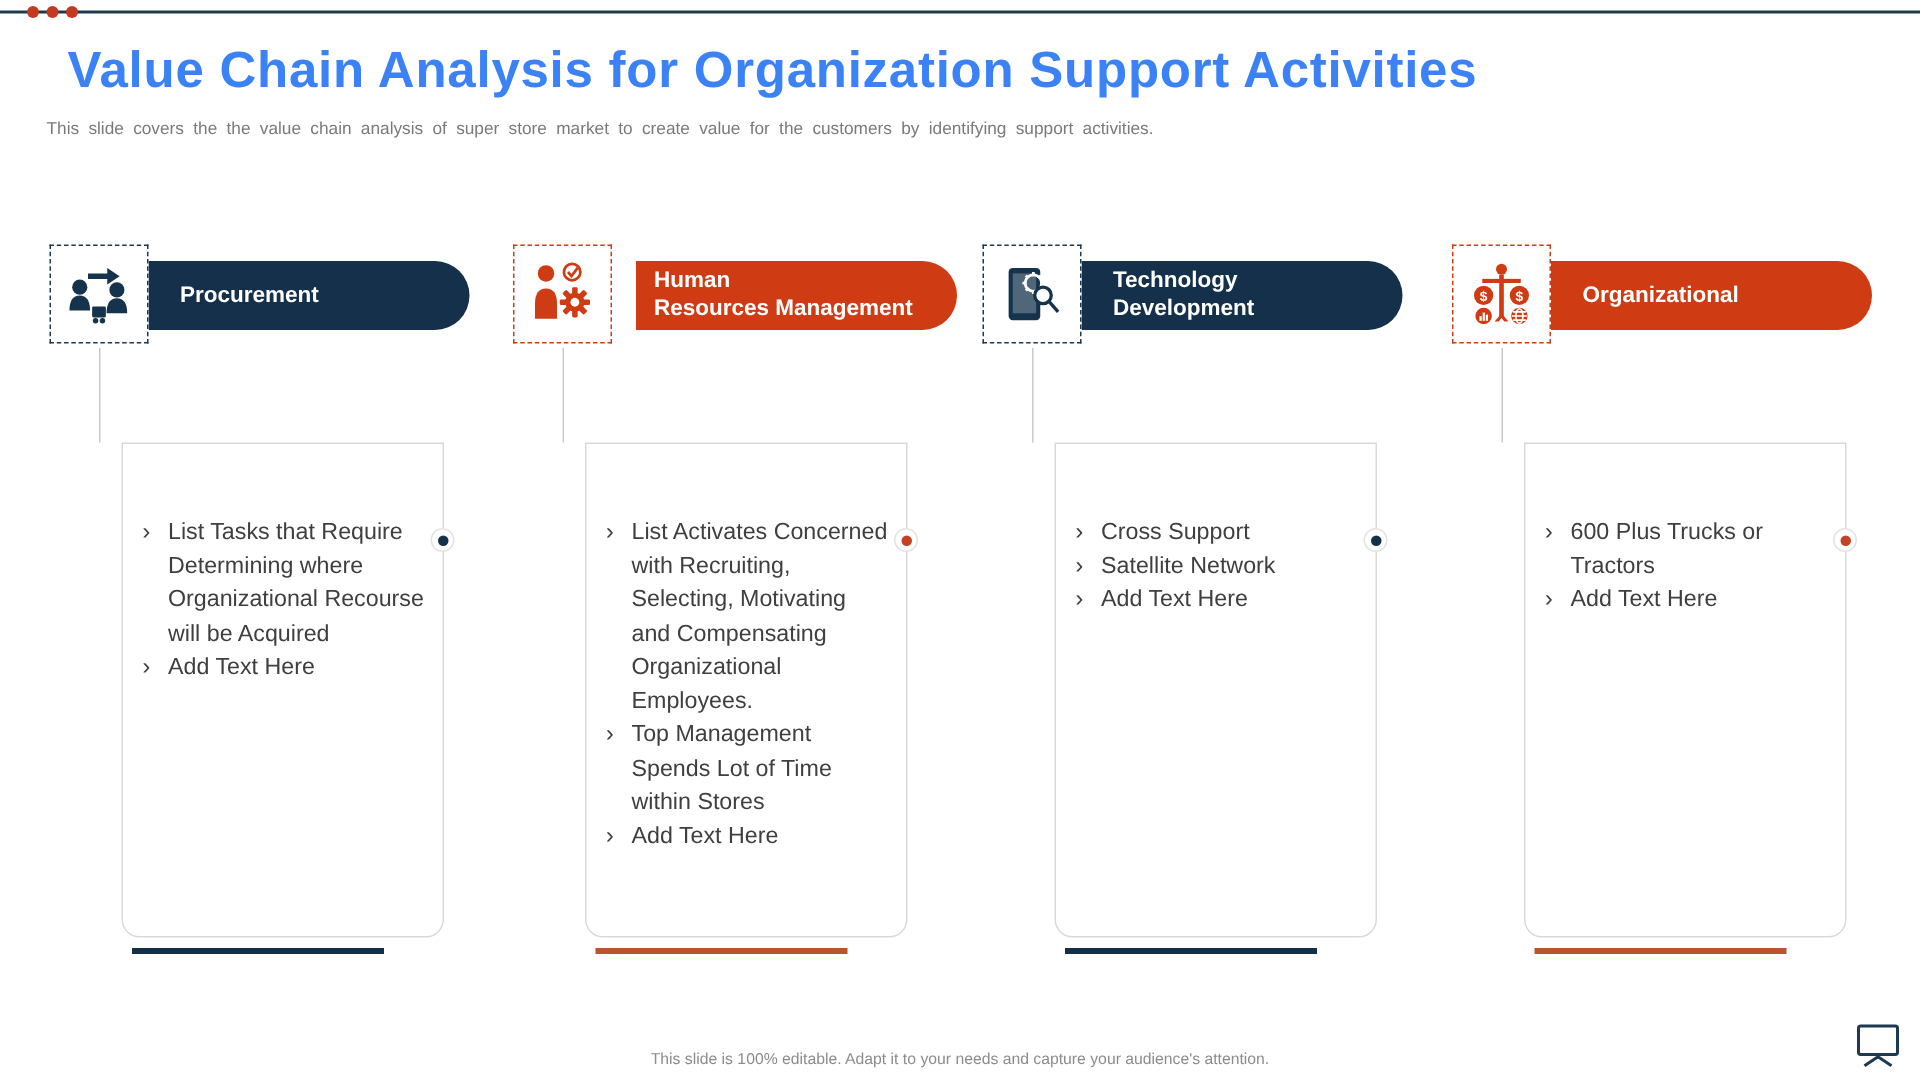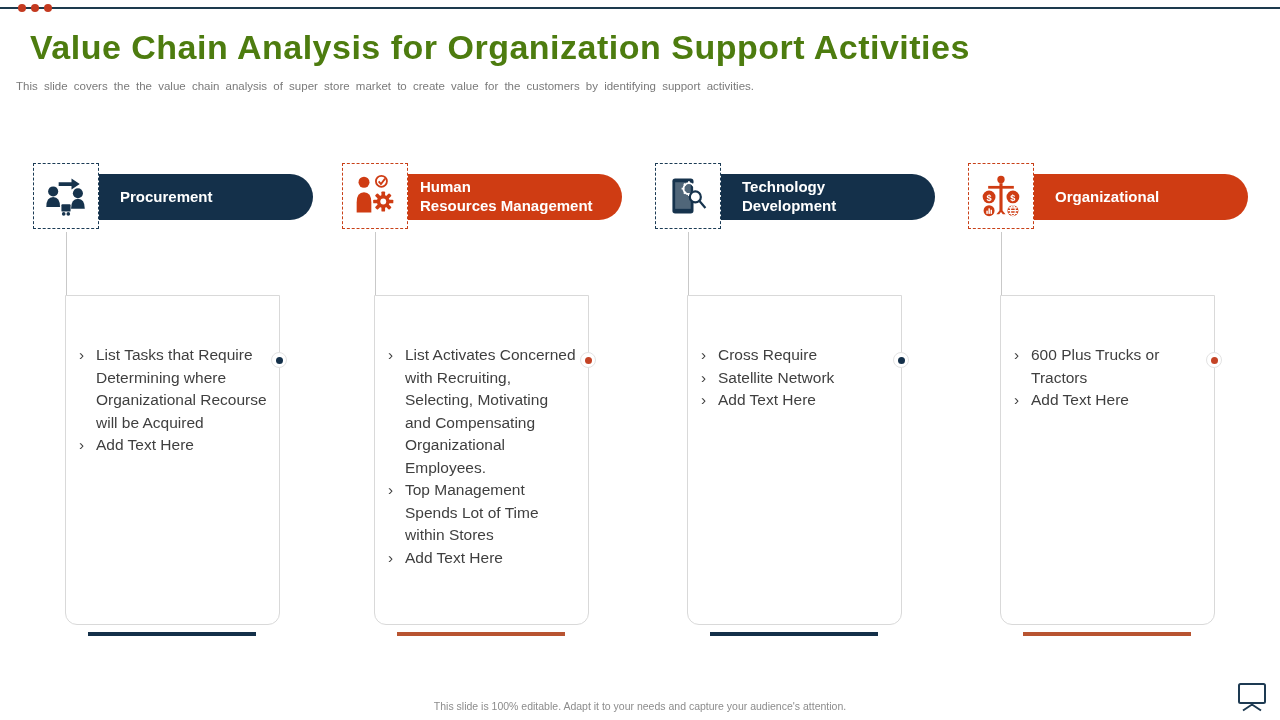--- a/index.html
+++ b/index.html
@@ -9,25 +9,25 @@
     background:#ffffff; font-family:"Liberation Sans", sans-serif;
   }
 
   
   .top-line { position:absolute; left:0; top:7px; width:100%; height:2px; background:#1d3a4d; }
   .top-dot { position:absolute; top:4px; width:8px; height:8px; border-radius:50%; background:#c43a20; }
   .top-dot.d1{ left:18px; } .top-dot.d2{ left:31px; } .top-dot.d3{ left:44px; }
 
   
   .title {
-    position:absolute; left:30px; top:28px; width:1100px;
-    font-size:34px; font-weight:700; color:#4d7c0f; letter-spacing:0.5px;
+    position:absolute; left:45px; top:28px; width:1100px;
+    font-size:34px; font-weight:700; color:#3b82f6; letter-spacing:0.5px;
   }
   .subtitle {
-    position:absolute; left:16px; top:80px; width:1000px;
+    position:absolute; left:31px; top:80px; width:1000px;
     font-size:11.5px; color:#7a7a7a; word-spacing:3px;
   }
 
   
   .col { position:absolute; top:163px; width:215px; }
   .col.c1{ left:65px; } .col.c2{ left:374px; } .col.c3{ left:687px; } .col.c4{ left:1000px; }
 
   .iconbox {
     position:absolute; left:-32px; top:0; width:66px; height:66px;
     background:#ffffff; border:1.5px dashed #1b3b55; z-index:2;
@@ -40,26 +40,26 @@
 
   .pill {
     position:absolute; left:34px; top:11px; width:214px; height:46px;
     border-radius:0 23px 23px 0; z-index:1;
     display:flex; align-items:center; padding-left:21px;
     color:#ffffff; font-size:15px; font-weight:700; line-height:1.25;
     white-space:pre-line;
   }
   .col.navy  .pill { background:#14304a; }
   .col.orange .pill { background:#cf3c13; }
-  .col.c2 .pill { padding-left:12px; }
+  .col.c2 .pill { padding-left:12px;margin-left:16px; }
 
   .connector { position:absolute; left:1px; top:69px; width:1px; height:63px; background:#c9c9c9; }
 
   .card {
-    position:absolute; left:0; top:132px; width:215px; height:330px;
+    position:absolute; left:16px; top:132px; width:215px; height:330px;
     background:#ffffff; border:1px solid #d9d9d9; border-radius:0 0 12px 12px;
   }
   .card ul { list-style:none; padding:48px 12px 0 30px; }
   .card li {
     position:relative; font-size:15.5px; line-height:22.5px; color:#3f3f3f;
   }
   .card li::before {
     content:"\203A"; position:absolute; left:-17px; top:0;
     color:#3f3f3f; font-size:15.5px;
   }
@@ -171,21 +171,21 @@
           <circle cx="32" cy="25" r="6" fill="#ffffff"></circle>
           <path d="M36.5 29.5L43 37"></path>
         </g>
       </svg>
     </div>
     <div class="pill">Technology
 Development</div>
     <div class="connector"></div>
     <div class="card">
       <ul>
-        <li>Cross Require</li>
+        <li>Cross Support</li>
         <li>Satellite Network</li>
         <li>Add Text Here</li>
       </ul>
       <span class="dot-marker">
           <span class="dot-inner"></span>
         </span>
     </div>
     <div class="bar"></div>
   </div>
 

